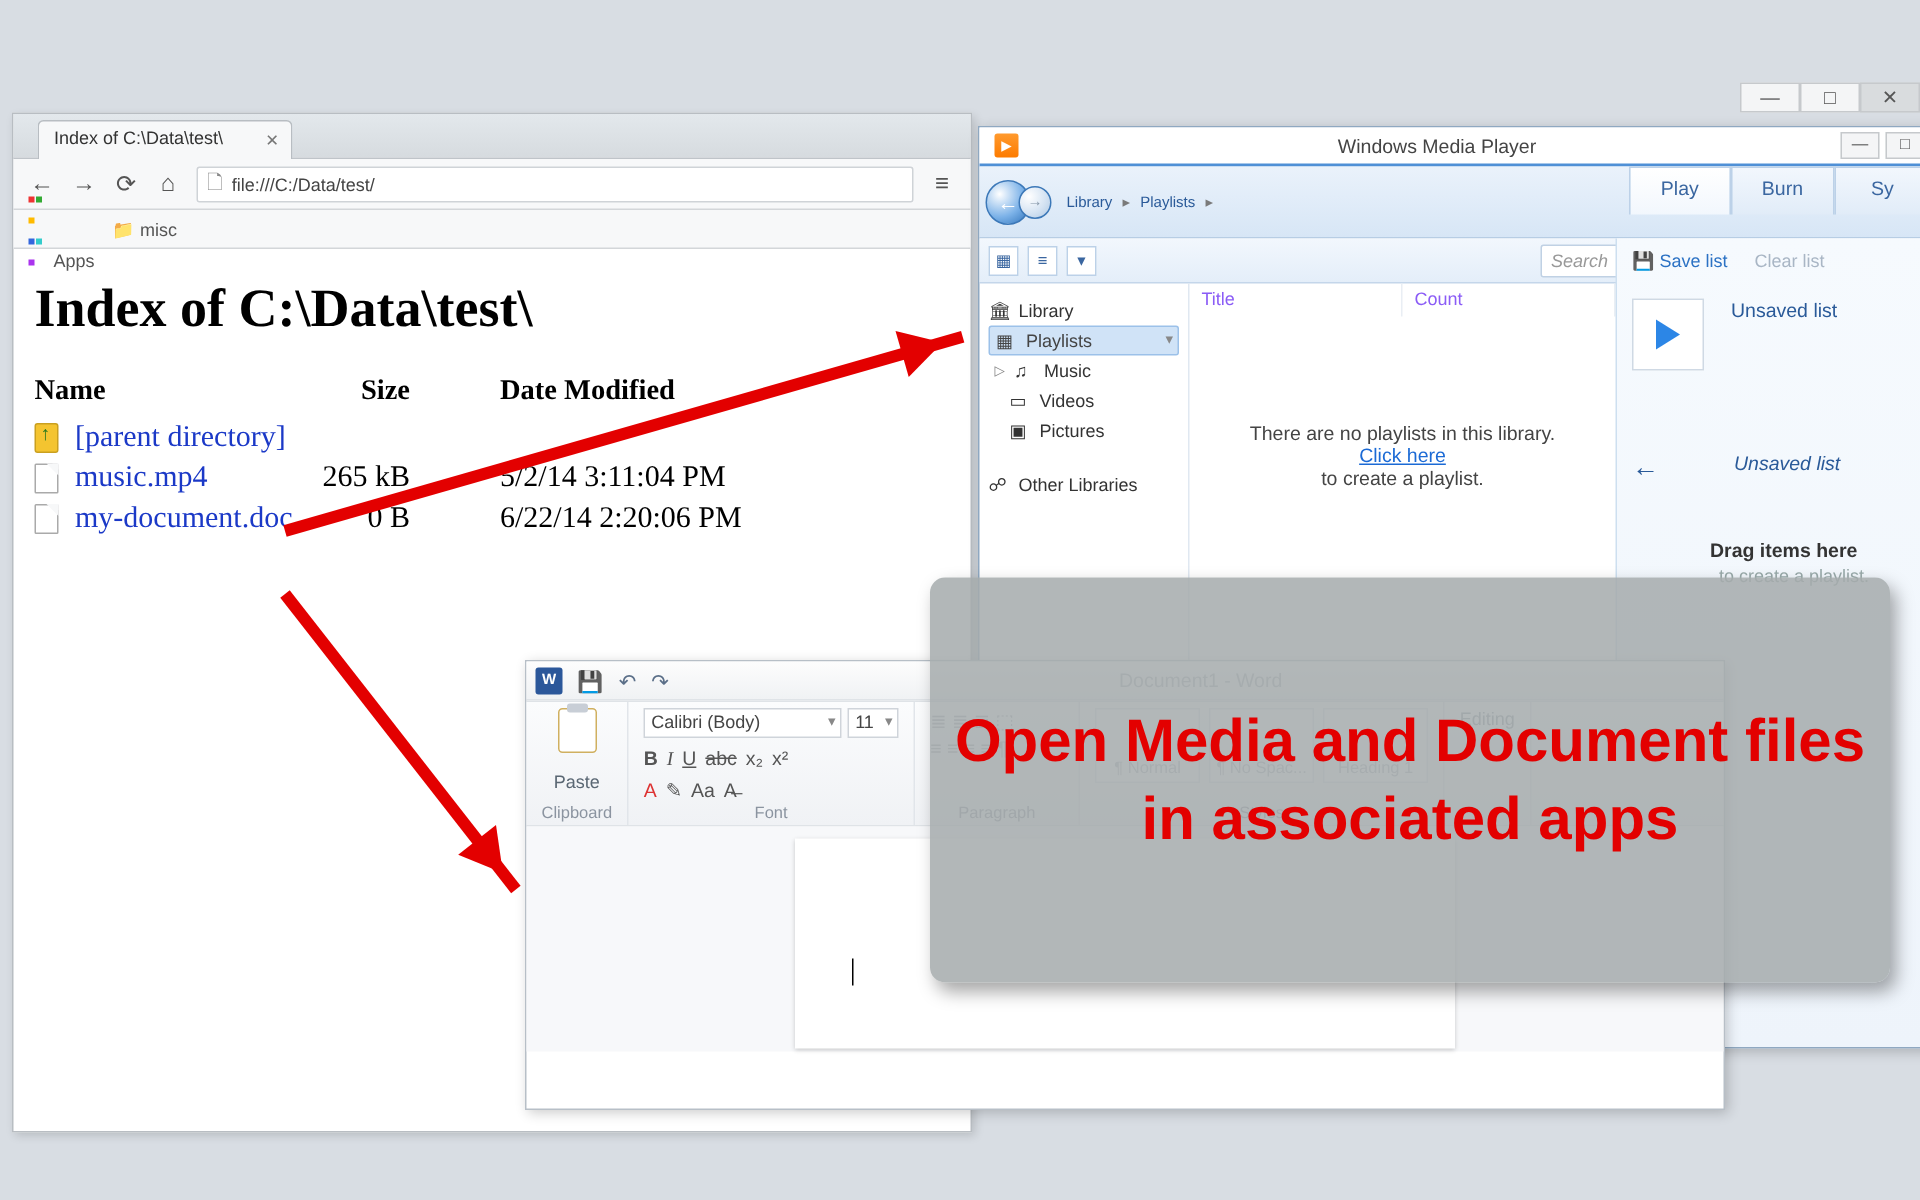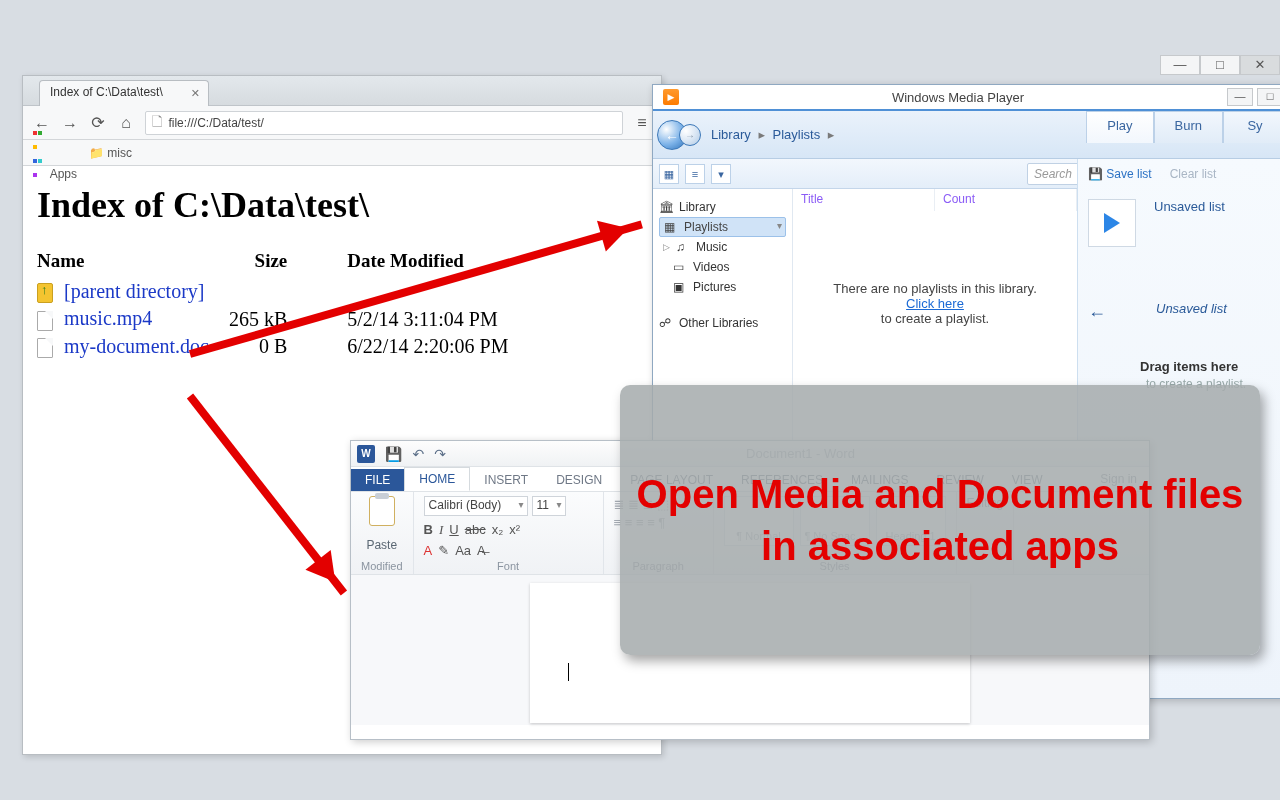--- a/index.html
+++ b/index.html
@@ -1,20 +1,20 @@
 <!DOCTYPE html>
 <html><head>
 <meta charset="utf-8">
 <style>
 * { box-sizing: border-box; margin: 0; padding: 0; }
 body { font-family: "Segoe UI", Tahoma, sans-serif; font-size: 12px;
        background: #d8dde3; width: 1280px; height: 800px; overflow: hidden; position: relative; }
 
 
-.chrome-window { position: absolute; left: 22px; top: 75px; width: 640px; height: 680px;
+.chrome-window { position: absolute; left: 8px; top: 75px; width: 640px; height: 680px;
   background: #fff; border: 1px solid #b8bdc2; box-shadow: 2px 2px 6px rgba(0,0,0,.15);}
 .tab-strip { height: 30px; background: linear-gradient(#e3e8ec,#d6dbdf); position: relative;
   border-bottom: 1px solid #bfc4c9;}
 .tab { position: absolute; left: 16px; top: 4px; height: 26px; background: #f7f8f9;
   border: 1px solid #b8bdc2; border-bottom: none; border-radius: 4px 4px 0 0;
   padding: 4px 26px 0 10px; font-size: 12px; color: #333; min-width: 170px;}
 .tab .x { position: absolute; right: 8px; top: 6px; font-size: 11px; color: #777;}
 .nav-row { height: 34px; background: #f7f8f9; display: flex; align-items: center; gap: 10px;
   padding: 0 10px; border-bottom: 1px solid #d3d6d9;}
 .nav-ico { width: 18px; text-align: center; color: #555; font-size: 16px; cursor: pointer;}
@@ -56,21 +56,21 @@
 .wmp-title .ttl{flex:1;text-align:center;color:#444;font-size:13px;}
 .wmp-title .sys{display:flex;gap:4px;padding-right:4px;}
 .wmp-tool{height:48px;background:linear-gradient(#eaf2fb,#d7e6f6);display:flex;align-items:center;
   border-bottom:1px solid #b7cde4;}
 .navball{width:46px;height:46px;margin:0 8px 0 4px;position:relative;}
 .circle{width:30px;height:30px;border-radius:50%;background:radial-gradient(circle at 30% 30%,#fff,#7cb2e8 55%,#2a6fb8);
   border:1px solid #3c78b8;display:flex;align-items:center;justify-content:center;color:#fff;}
 .circle.back{position:absolute;left:0;top:8px;font-size:14px;}
 .circle.fwd{position:absolute;left:22px;top:12px;width:22px;height:22px;font-size:10px;
   background:radial-gradient(circle at 30% 30%,#fff,#d6e4f3 55%,#aec8e3);color:#89a;}
-.crumb{color:#2a5a99;font-size:13px;}
+.crumb{color:#2a5a99;font-size:10px;}
 .crumb .sep{color:#7a7a7a;margin:0 4px;}
 .wmp-tabs{margin-left:auto;display:flex;height:32px;align-self:flex-start;}
 .wmp-tab{min-width:64px;padding:6px 20px 0;border:1px solid #bcd1e8;border-bottom:none;
   background:linear-gradient(#f2f7fd,#e1ecf8);color:#3a66a0;text-align:center;font-size:13px;}
 .wmp-tab.active{background:linear-gradient(#fff,#f2f7fd);}
 .wmp-cmd{height:30px;background:linear-gradient(#f2f7fd,#e4eef9);display:flex;align-items:center;
   gap:6px;padding:0 6px;border-bottom:1px solid #c4d6ea;}
 .cmd-ico{width:20px;height:20px;border:1px solid #bcd1e8;background:#fff;color:#3a66a0;
   font-size:11px;text-align:center;line-height:18px;}
 .search{flex:0 0 220px;height:22px;border:1px solid #c0d1e4;border-radius:2px;display:flex;
@@ -322,43 +322,31 @@
 <div class="word">
   <div class="word-top">
     <div class="qat">
       <span class="w-ico">W</span>
       <span class="qa">💾</span>
       <span class="qa">↶</span>
       <span class="qa">↷</span>
     </div>
     <div class="doc-title">Document1 - Word</div>
   </div>
-  <div class="ribbon-tabs">
-    <div class="rtab file">FILE</div>
-    <div class="rtab active">HOME</div>
-    <div class="rtab">INSERT</div>
-    <div class="rtab">DESIGN</div>
-    <div class="rtab">PAGE LAYOUT</div>
-    <div class="rtab">REFERENCES</div>
-    <div class="rtab">MAILINGS</div>
-    <div class="rtab">REVIEW</div>
-    <div class="rtab">VIEW</div>
-    <div class="signin">Sign in</div>
-  </div>
   <div class="ribbon">
     <div class="grp">
       <div class="paste">
         <div class="clipb"></div>
         <span>Paste</span>
       </div>
-      <div class="grp-label">Modified</div>
+      <div class="grp-label">Clipboard</div>
     </div>
     <div class="grp" style="min-width:190px">
       <div class="fontbox">
-        <div class="sel" style="width:104px">Calibri (Body)</div>
+        <div class="sel" style="width:132px">Calibri (Body)</div>
         <div class="sel" style="width:34px">11</div>
       </div>
       <div class="fmt-row">
         <span class="b">B</span>
         <span class="i">I</span>
         <span class="u">U</span>
         <span class="s">abc</span>
         <span>x₂</span>
         <span>x²</span>
       </div>

